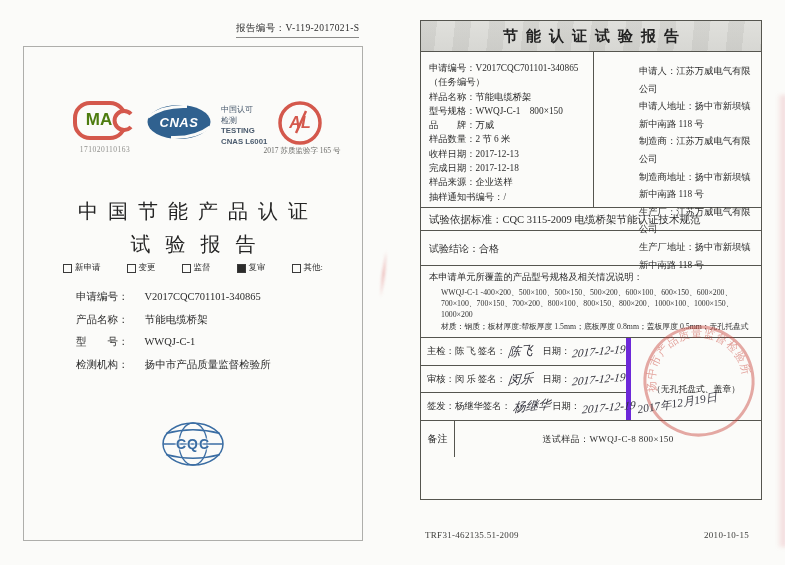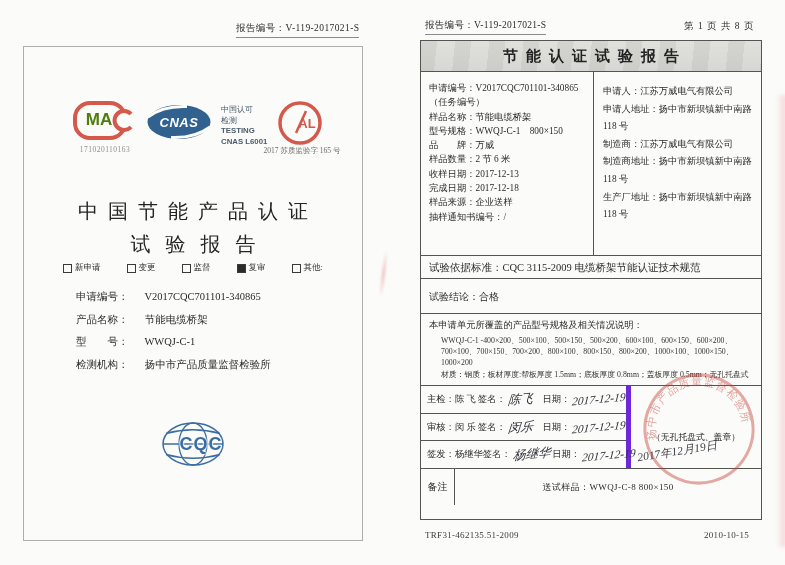--- a/index.html
+++ b/index.html
@@ -17,48 +17,48 @@
   .cma-wrap{left:48px;top:52px;width:64px;height:44px;}
   .cma-text{left:0;top:0;width:54px;height:42px;display:flex;align-items:center;justify-content:center;
             color:#4d7c0f;font-size:17px;font-family:"Liberation Sans",sans-serif;letter-spacing:0;}
   .cma-num{left:44px;top:98px;width:74px;text-align:center;font-size:7.5px;color:#8f8f8c;letter-spacing:.5px;}
   .cnas-wrap{left:122px;top:57px;width:66px;height:36px;}
   .cnas-text{left:0;top:0;width:66px;height:36px;display:flex;align-items:center;justify-content:center;
              color:#fff;font-size:13px;font-family:"Liberation Sans",sans-serif;font-style:italic;letter-spacing:.5px;}
   .cnas-caption{left:197px;top:58px;font-size:8px;line-height:10.5px;color:#4a5b6e;}
   .cnas-caption .b{font-weight:bold;font-family:"Liberation Sans",sans-serif;font-size:7.8px;}
   .cal-wrap{left:252px;top:52px;width:48px;height:48px;}
-  .cal-text{left:7px;top:0;width:48px;height:48px;display:flex;align-items:center;justify-content:center;
-            color:#d4584c;font-size:13px;font-family:"Liberation Sans",sans-serif;}
+  .cal-text{left:0;top:0;width:48px;height:48px;display:flex;align-items:center;justify-content:center;
+            color:#d4584c;font-size:16px;font-style:italic;font-family:"Liberation Sans",sans-serif;}
   .cal-num{left:212px;top:99px;width:132px;text-align:center;font-size:7.5px;color:#6d6d6a;}
 
   .lp-title1{left:0;top:151px;width:100%;text-align:center;font-size:20px;letter-spacing:10px;text-indent:10px;color:#242424;}
   .lp-title2{left:0;top:184px;width:100%;text-align:center;font-size:20px;letter-spacing:15px;text-indent:15px;color:#242424;}
   .lp-checkrow{left:0;top:215px;width:100%;display:flex;justify-content:center;gap:26px;font-size:8.5px;color:#333;}
   .chk{display:flex;align-items:center;gap:3px;}
   .box{display:inline-block;width:7px;height:7px;border:1px solid #3a3a3a;background:#fbfbf9;}
   .box.filled{background:#2b2b2b;}
   .lp-fields{left:52px;top:243px;font-size:10.5px;}
   .lp-field{height:22.5px;}
   .lp-field .lbl{display:inline-block;width:66px;}
   .cqc-wrap{left:137px;top:374px;width:64px;height:46px;}
-  .cqc-text{left:8px;top:0;width:64px;height:46px;display:flex;align-items:center;justify-content:center;
-            color:#3a6da3;font-size:18px;font-weight:bold;font-family:"Liberation Sans",sans-serif;letter-spacing:1px;
+  .cqc-text{left:0;top:0;width:64px;height:46px;display:flex;align-items:center;justify-content:center;
+            color:#3a6da3;font-size:14px;font-weight:bold;font-family:"Liberation Sans",sans-serif;letter-spacing:1px;
             text-shadow:0 0 2px #fbfbf9,0 0 2px #fbfbf9,0 0 3px #fbfbf9;}
 
   
   .rp{left:420px;top:0;width:345px;height:565px;}
   .rp-report-no{left:5px;top:19px;font-size:9.5px;letter-spacing:.3px;border-bottom:1px solid #8a8a88;padding-bottom:2px;}
   .rp-page-info{left:264px;top:20px;font-size:9.5px;letter-spacing:1px;}
-  .rp-table{left:0;top:40px;width:342px;height:480px;border:1px solid #55554f;box-sizing:border-box;}
+  .rp-table{left:0;top:20px;width:342px;height:480px;border:1px solid #55554f;box-sizing:border-box;}
   .band{height:30px;line-height:30px;text-align:center;font-size:15px;font-weight:bold;letter-spacing:8px;text-indent:8px;
         border-bottom:1px solid #55554f;color:#222;
         background:repeating-linear-gradient(96deg,rgba(110,110,104,.10) 0 16px,rgba(110,110,104,0) 16px 34px),
                    linear-gradient(180deg,#e0e0dc,#d7d7d3);}
-  .info{height:184px;border-bottom:1px solid #55554f;display:flex;box-sizing:border-box;}
+  .info{height:156px;border-bottom:1px solid #55554f;display:flex;box-sizing:border-box;gap:36px;}
   .info-l{width:173px;box-sizing:border-box;border-right:1px solid #55554f;padding:9px 4px 0 8px;font-size:9.3px;line-height:14.3px;}
   .info-r{flex:1;padding:11px 4px 0 9px;font-size:9.3px;line-height:17.6px;}
   .std-row{height:23px;line-height:23px;border-bottom:1px solid #55554f;font-size:10.5px;padding-left:8px;box-sizing:border-box;}
   .concl-row{height:35px;border-bottom:1px solid #55554f;font-size:10px;padding:11px 0 0 8px;box-sizing:border-box;}
   .coverage{height:72px;border-bottom:1px solid #55554f;padding:5px 8px 0 8px;font-size:9.3px;box-sizing:border-box;}
   .cov-lines{margin:3px 0 0 12px;font-size:7.8px;line-height:11.2px;color:#333;}
   .sig-section{height:83px;border-bottom:1px solid #55554f;display:flex;box-sizing:border-box;}
   .sig-rows{width:210px;box-sizing:border-box;border-right:5px solid #6d28d9;display:flex;flex-direction:column;}
   .sig-row{flex:1;display:flex;align-items:center;padding-left:6px;font-size:9.3px;white-space:nowrap;}
   .sig-row + .sig-row{border-top:1px solid #55554f;}
@@ -203,20 +203,21 @@
           <div>收样日期：2017-12-13</div>
           <div>完成日期：2017-12-18</div>
           <div>样品来源：企业送样</div>
           <div>抽样通知书编号：/</div>
         </div>
         <div class="info-r">
           <div>申请人：江苏万威电气有限公司</div>
           <div>申请人地址：扬中市新坝镇新中南路 118 号</div>
           <div>制造商：江苏万威电气有限公司</div>
           <div>制造商地址：扬中市新坝镇新中南路 118 号</div>
+          <div>生产厂：江苏万威电气有限公司</div>
           <div>生产厂地址：扬中市新坝镇新中南路 118 号</div>
         </div>
       </div>
 
       <div class="std-row">试验依据标准：CQC 3115-2009 电缆桥架节能认证技术规范</div>
       <div class="concl-row">试验结论：合格</div>
 
       <div class="coverage">
         <div>本申请单元所覆盖的产品型号规格及相关情况说明：</div>
         <div class="cov-lines">

